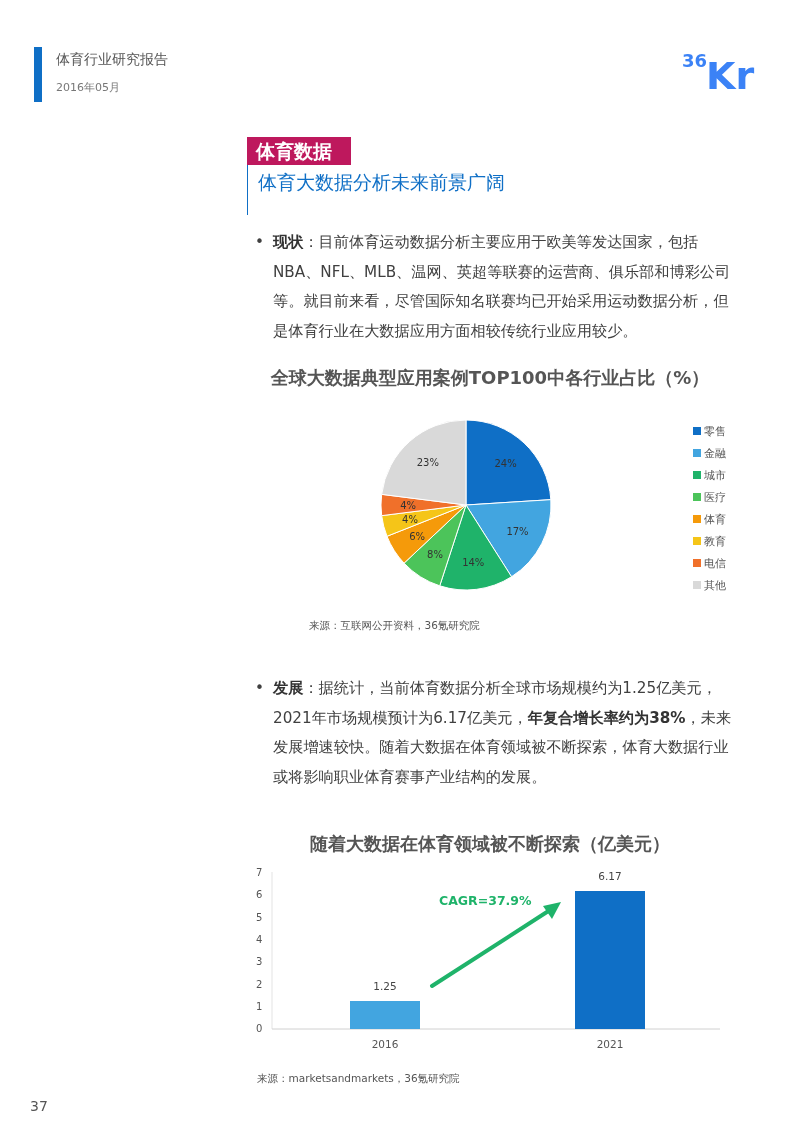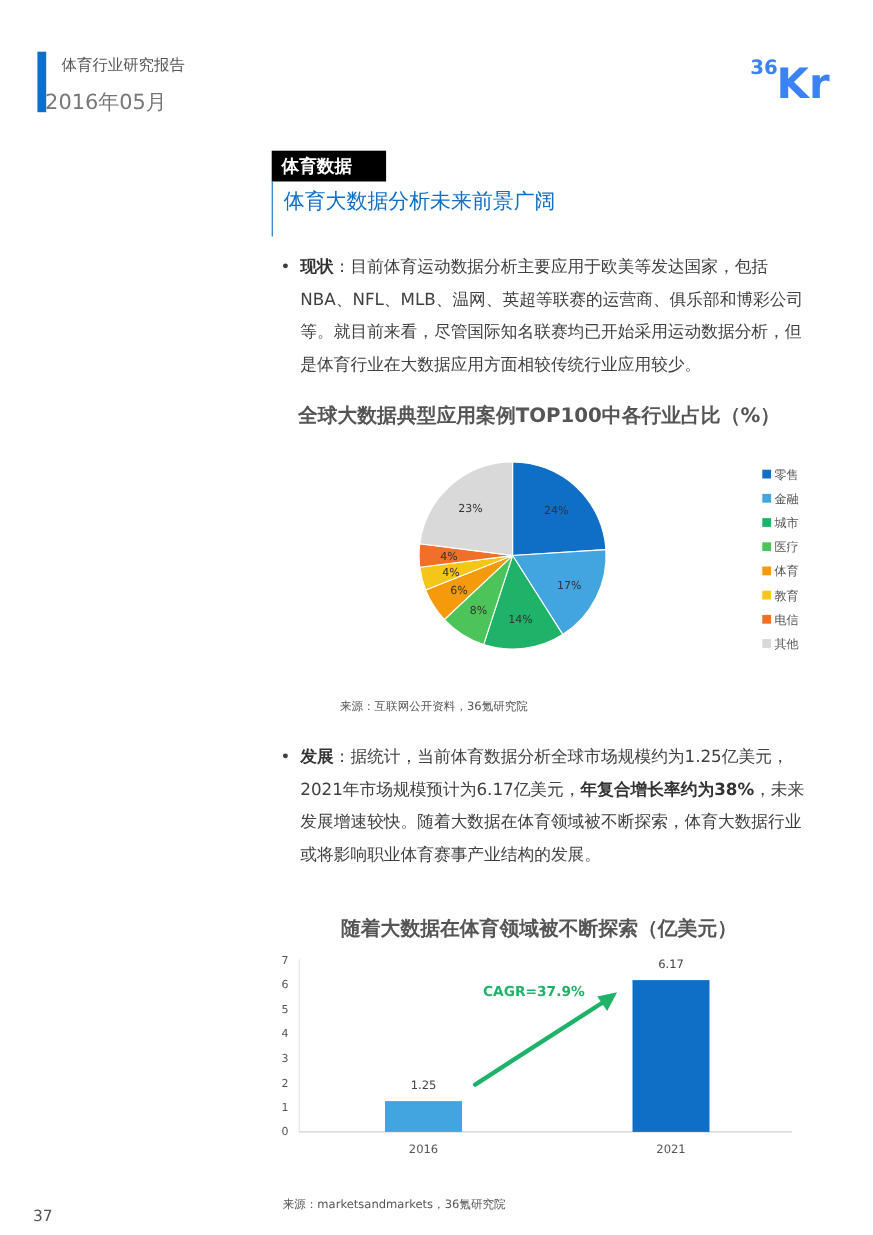--- a/index.html
+++ b/index.html
@@ -1,34 +1,34 @@
 <!DOCTYPE html>
 <html><head>
 <meta charset="utf-8">
 <style>
   * { margin:0; padding:0; box-sizing:border-box; }
   html, body { width:794px; height:1123px; background:#fff; overflow:hidden; }
   body { position:relative; font-family:"DejaVu Sans","Liberation Sans",sans-serif; color:#404040; }
   .abs { position:absolute; }
   .hdr-bar { left:34px; top:47px; width:8px; height:55px; background:#0f6fc6; }
   .hdr-title { left:56px; top:51px; font-size:14px; font-weight:normal; color:#555; white-space:nowrap; }
-  .hdr-date { left:41px; top:80px; font-size:19px; color:#777; white-space:nowrap; }
+  .hdr-date { left:56px; top:80px; font-size:11px; color:#777; white-space:nowrap; }
   .logo { left:680px; top:45px; }
-  .sec-tag { left:247px; top:137px; width:104px; height:28px; background:#000000; color:#fff; font-size:16px; font-weight:bold; line-height:28px; padding-left:9px; white-space:nowrap; }
+  .sec-tag { left:247px; top:137px; width:104px; height:28px; background:#be185d; color:#fff; font-size:19px; font-weight:bold; line-height:28px; padding-left:9px; white-space:nowrap; }
   .sec-line { left:247px; top:165px; width:1px; height:50px; background:#0f6fc6; }
   .sec-title { left:258px; top:170px; font-size:19px; font-weight:normal; color:#0f6fc6; white-space:nowrap; }
   .para { left:255px; width:485px; font-size:15.2px; line-height:29.5px; color:#404040; }
   .para .bullet { position:absolute; left:0; top:0; }
   .para .body { display:block; padding-left:18px; }
   .para b { color:#333; }
   .chart-title { font-size:18px; font-weight:bold; color:#555; white-space:nowrap; text-align:center; }
   .legend { left:693px; top:420px; font-size:11px; color:#555; }
   .legend-item { display:flex; align-items:center; height:22px; }
   .legend-sw { width:8px; height:8px; margin-right:3px; }
-  .src { font-size:10.5px; color:#555; white-space:nowrap;margin-top:16px; }
+  .src { font-size:10.5px; color:#555; white-space:nowrap; }
   .pg { left:30px; top:1098px; font-size:14px; color:#555; }
   svg text { font-family:"DejaVu Sans","Liberation Sans",sans-serif; }
 </style>
 </head>
 <body>
 
 <div class="abs hdr-bar"></div>
 <div class="abs hdr-title">体育行业研究报告</div>
 <div class="abs hdr-date">2016年05月</div>
 <div class="abs logo">

